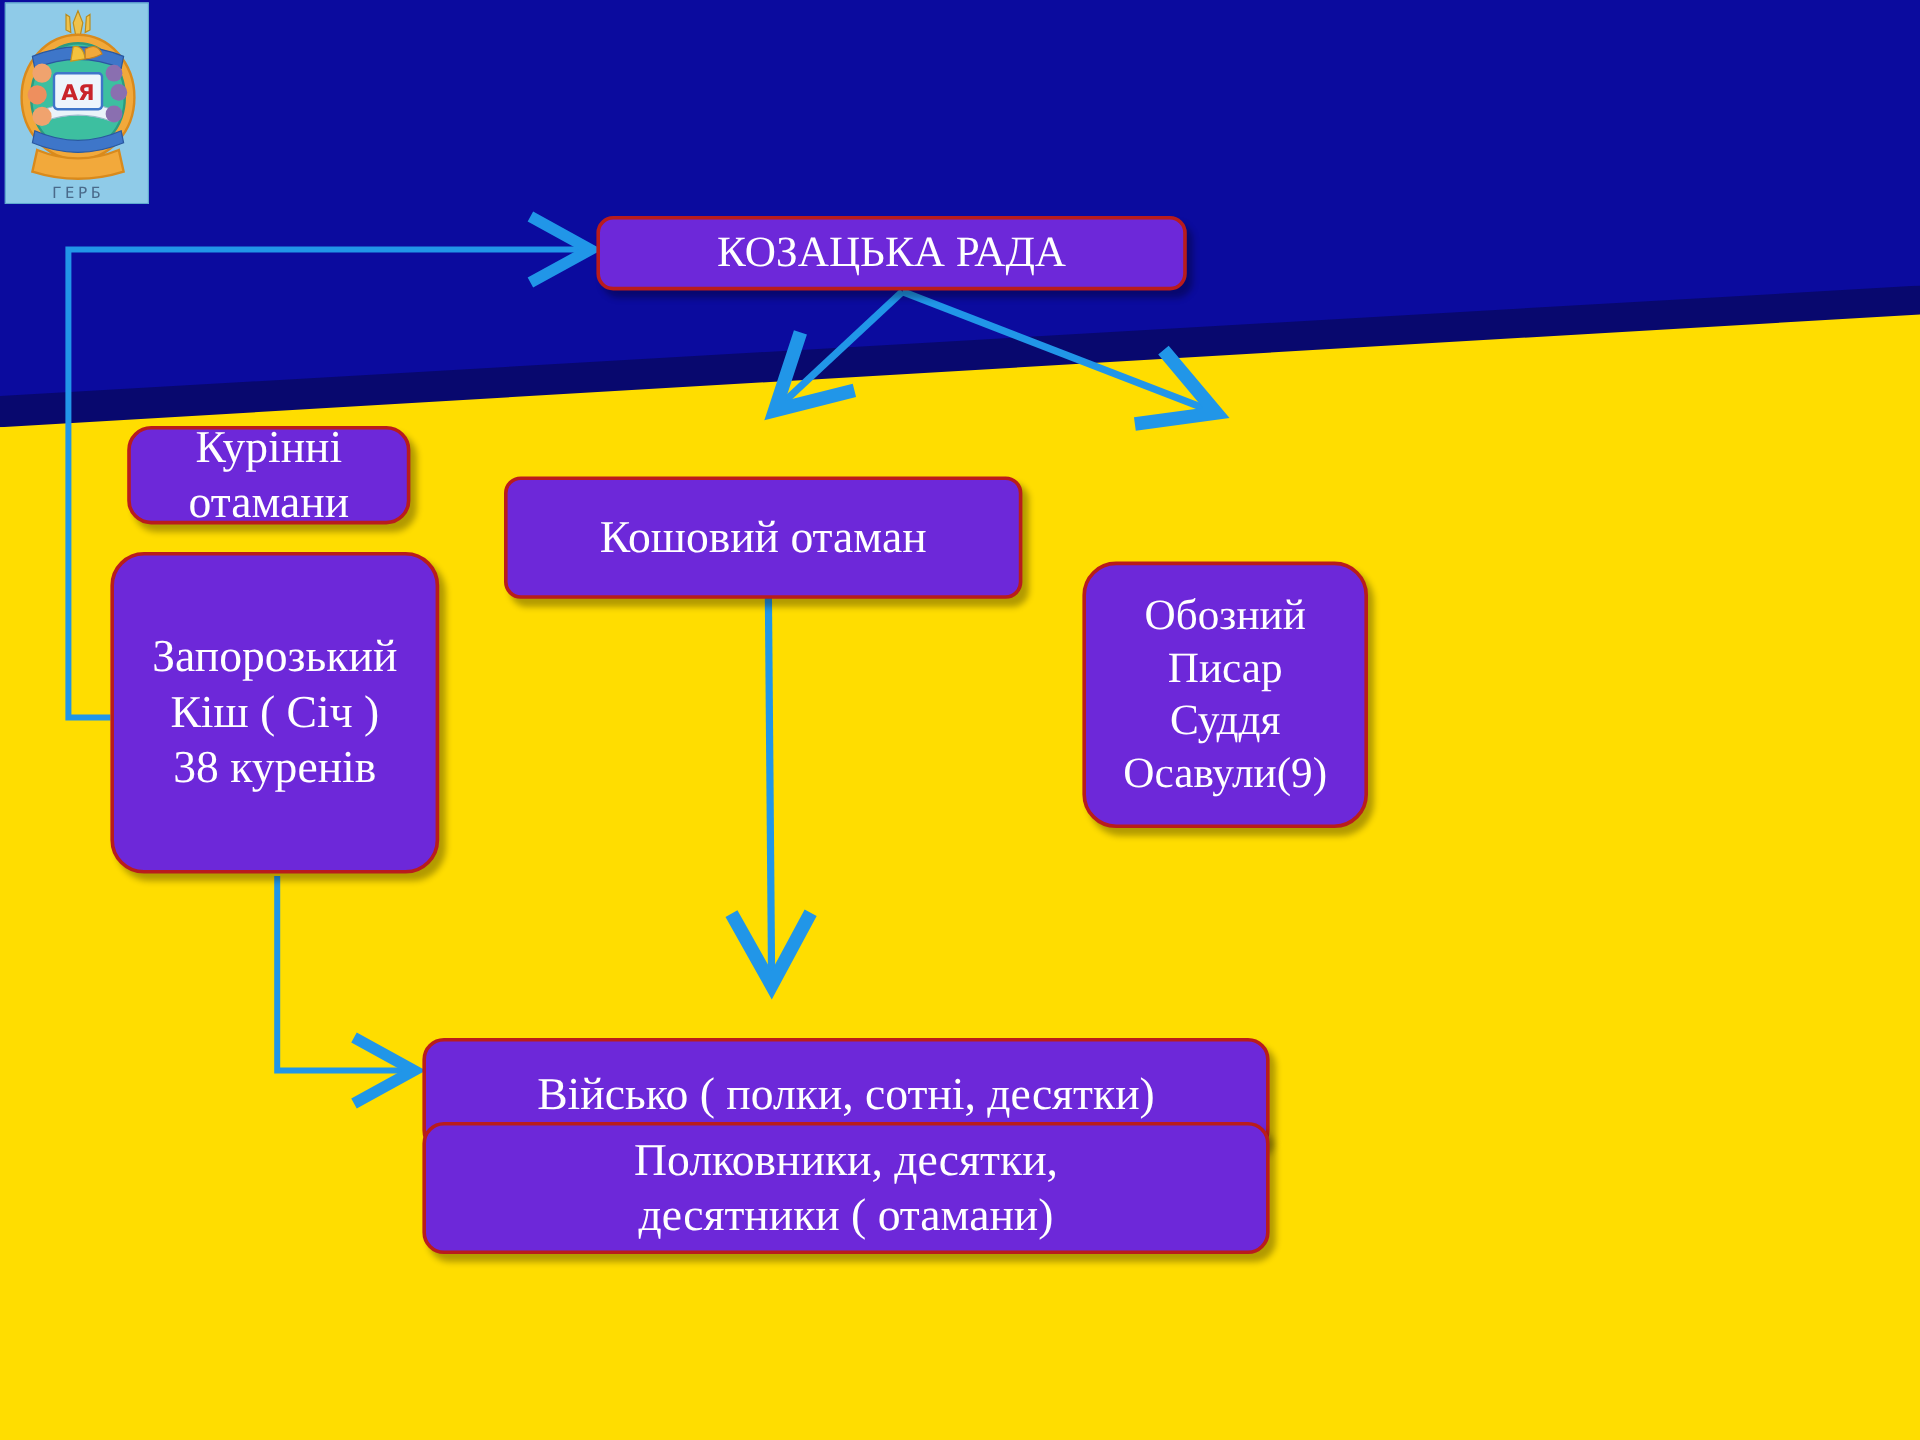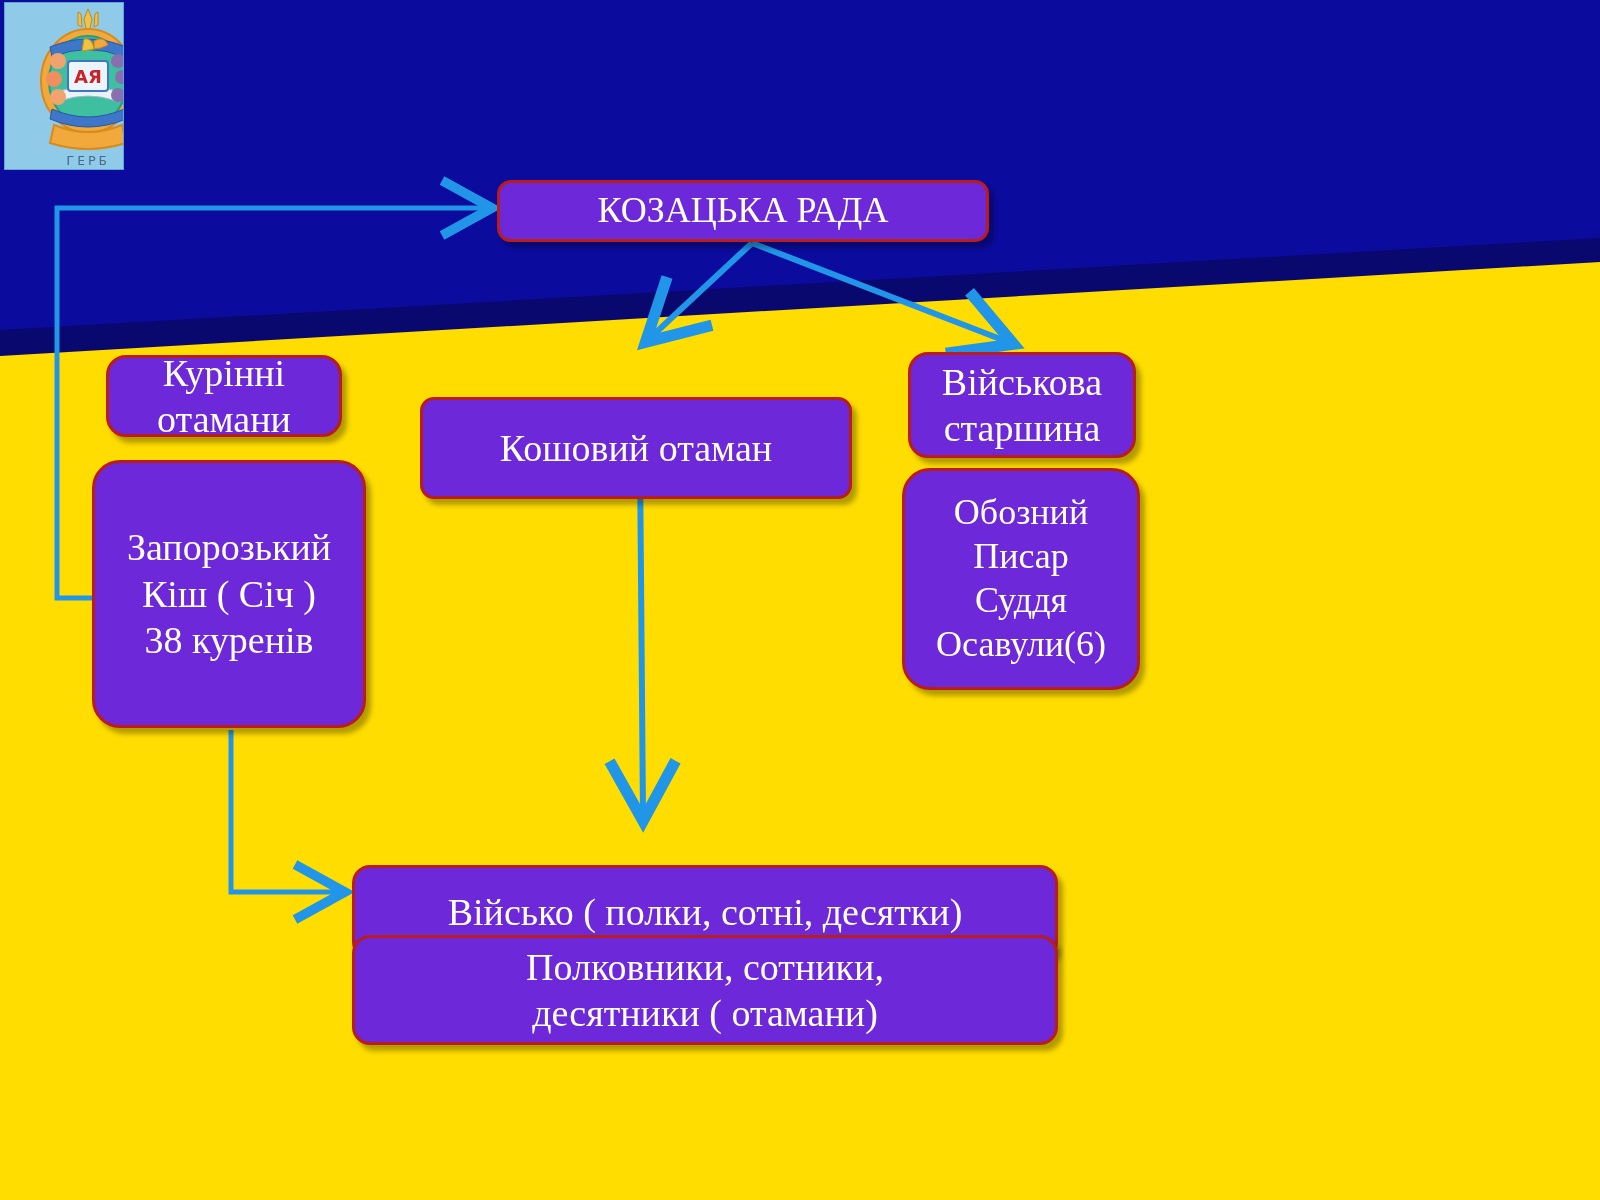--- a/index.html
+++ b/index.html
@@ -39,21 +39,20 @@
 
   
   .emblem {
     position: absolute;
     left: 4px; top: 2px;
     width: 120px; height: 168px;
     background: #8FCBE8;
     border: 1px solid #5FA9CE;
     box-sizing: border-box;
     overflow: hidden;
-    padding-left: 23px;
   }
   .emblem svg { display:block; }
 
   
   .title {
     position: absolute;
     left: 150px;
     top: 48px;
     width: 1430px;
     text-align: center;
@@ -162,30 +161,28 @@
     <path d="M 231,730 L 231,892 L 340,892" fill="none" stroke="#2196E8" stroke-width="5" marker-end="url(#arrowOpen)"></path>
   </svg>
 
   <div class="node" id="node-rada">КОЗАЦЬКА РАДА</div>
 
   <div class="node" id="node-kurinni">Курінні
 отамани</div>
 
   <div class="node" id="node-koshovyi">Кошовий отаман</div>
 
-  <div class="node" id="node-starshyna">Військова
-старшина</div>
 
   <div class="node" id="node-kish">Запорозький
 Кіш ( Січ )
 38 куренів</div>
 
   <div class="node" id="node-posady">Обозний
 Писар
 Суддя
-Осавули(6)</div>
+Осавули(9)</div>
 
   <div class="node" id="node-viysko">Військо ( полки, сотні, десятки)</div>
 
-  <div class="node" id="node-polk">Полковники, сотники,
+  <div class="node" id="node-polk">Полковники, десятки,
 десятники ( отамани)</div>
 
 </div>
 
 </body></html>

